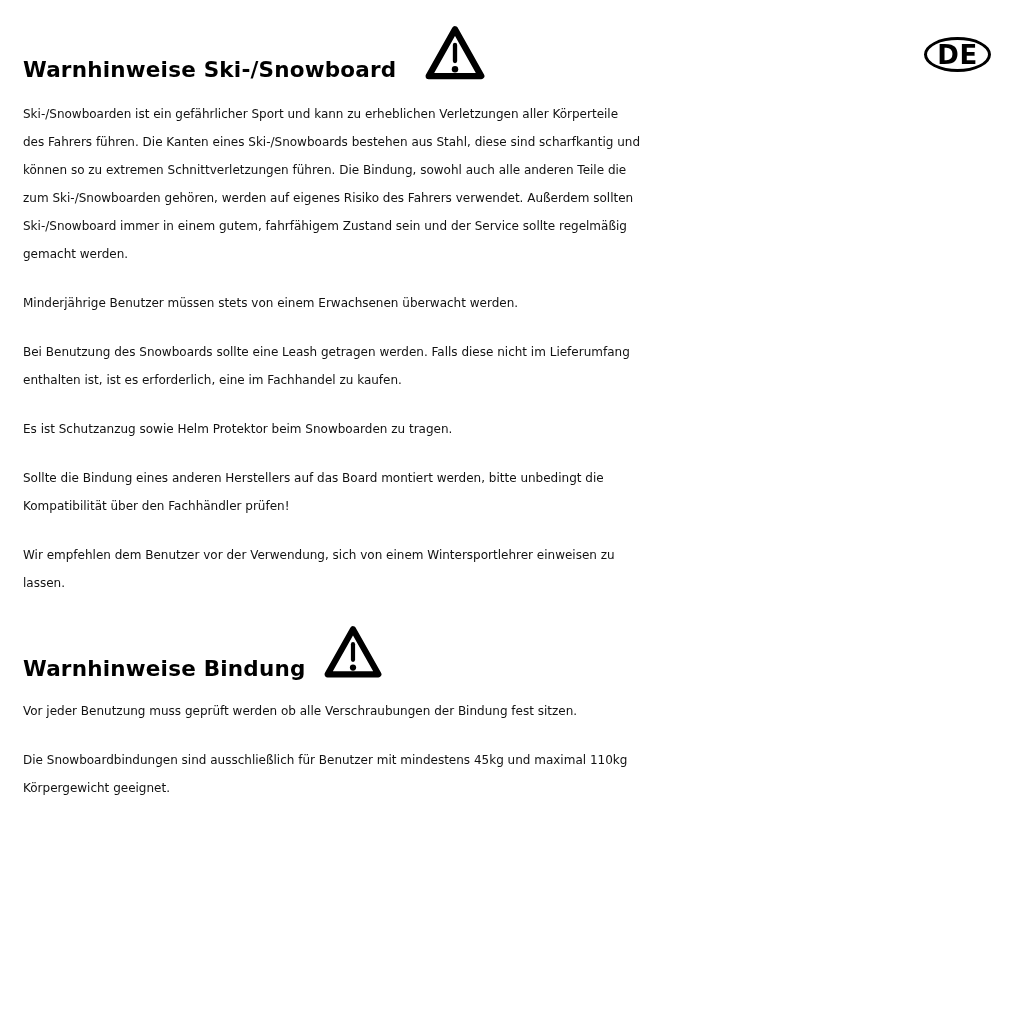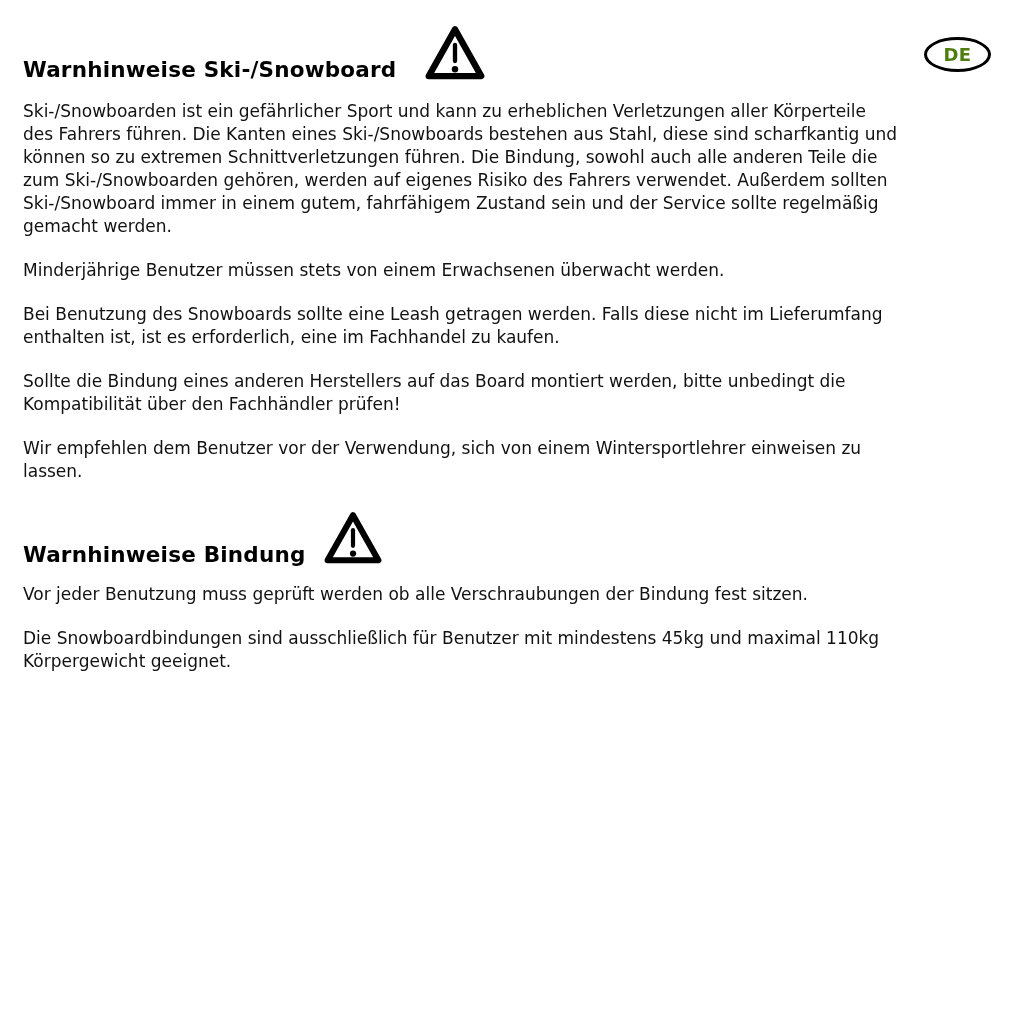--- a/index.html
+++ b/index.html
@@ -22,23 +22,23 @@
     position: absolute;
     top: 37px;
     right: 36px;
     width: 61px;
     height: 29px;
     border: 3.5px solid #000000;
     border-radius: 50%;
     display: flex;
     align-items: center;
     justify-content: center;
-    font-size: 18px;
+    font-size: 26px;
     font-weight: bold;
-    color: #4d7c0f;
+    color: #000000;
     letter-spacing: 0.5px;
   }
   .heading-row {
     display: flex;
     align-items: flex-end;
     height: 58px;
   }
   .heading-row h1 {
     margin: 0;
     font-size: 21.5px;
@@ -50,22 +50,22 @@
   .heading-row .warn-icon {
     display: inline-flex;
     flex: 0 0 auto;
   }
   .gap-wide { margin-left: 29px; }
   .gap-narrow { margin-left: 19px; }
   .section-2 { margin-top: 26px; }
   .para {
     margin: 21px 0 0 0;
     max-width: 984px;
-    font-size: 17px;
-    line-height: 23px;
+    font-size: 12px;
+    line-height: 28px;
     white-space: pre-line;
     color: #111111;
   }
   .para.first { margin-top: 18px; }
   .para.first-after-h2 { margin-top: 16px; }
 </style>
 </head>
 <body>
 
 <div class="page">
@@ -88,20 +88,21 @@
 
     <p class="para first">Ski-/Snowboarden ist ein gefährlicher Sport und kann zu erheblichen Verletzungen aller Körperteile
 des Fahrers führen. Die Kanten eines Ski-/Snowboards bestehen aus Stahl, diese sind scharfkantig und
 können so zu extremen Schnittverletzungen führen. Die Bindung, sowohl auch alle anderen Teile die
 zum Ski-/Snowboarden gehören, werden auf eigenes Risiko des Fahrers verwendet. Außerdem sollten
 Ski-/Snowboard immer in einem gutem, fahrfähigem Zustand sein und der Service sollte regelmäßig
 gemacht werden.</p>
     <p class="para">Minderjährige Benutzer müssen stets von einem Erwachsenen überwacht werden.</p>
     <p class="para">Bei Benutzung des Snowboards sollte eine Leash getragen werden. Falls diese nicht im Lieferumfang
 enthalten ist, ist es erforderlich, eine im Fachhandel zu kaufen.</p>
+    <p class="para">Es ist Schutzanzug sowie Helm Protektor beim Snowboarden zu tragen.</p>
     <p class="para">Sollte die Bindung eines anderen Herstellers auf das Board montiert werden, bitte unbedingt die
 Kompatibilität über den Fachhändler prüfen!</p>
     <p class="para">Wir empfehlen dem Benutzer vor der Verwendung, sich von einem Wintersportlehrer einweisen zu
 lassen.</p>
   </section>
 
   <section class="section-2">
     <div class="heading-row">
       <h1>Warnhinweise Bindung</h1>
       <span class="warn-icon gap-narrow">

